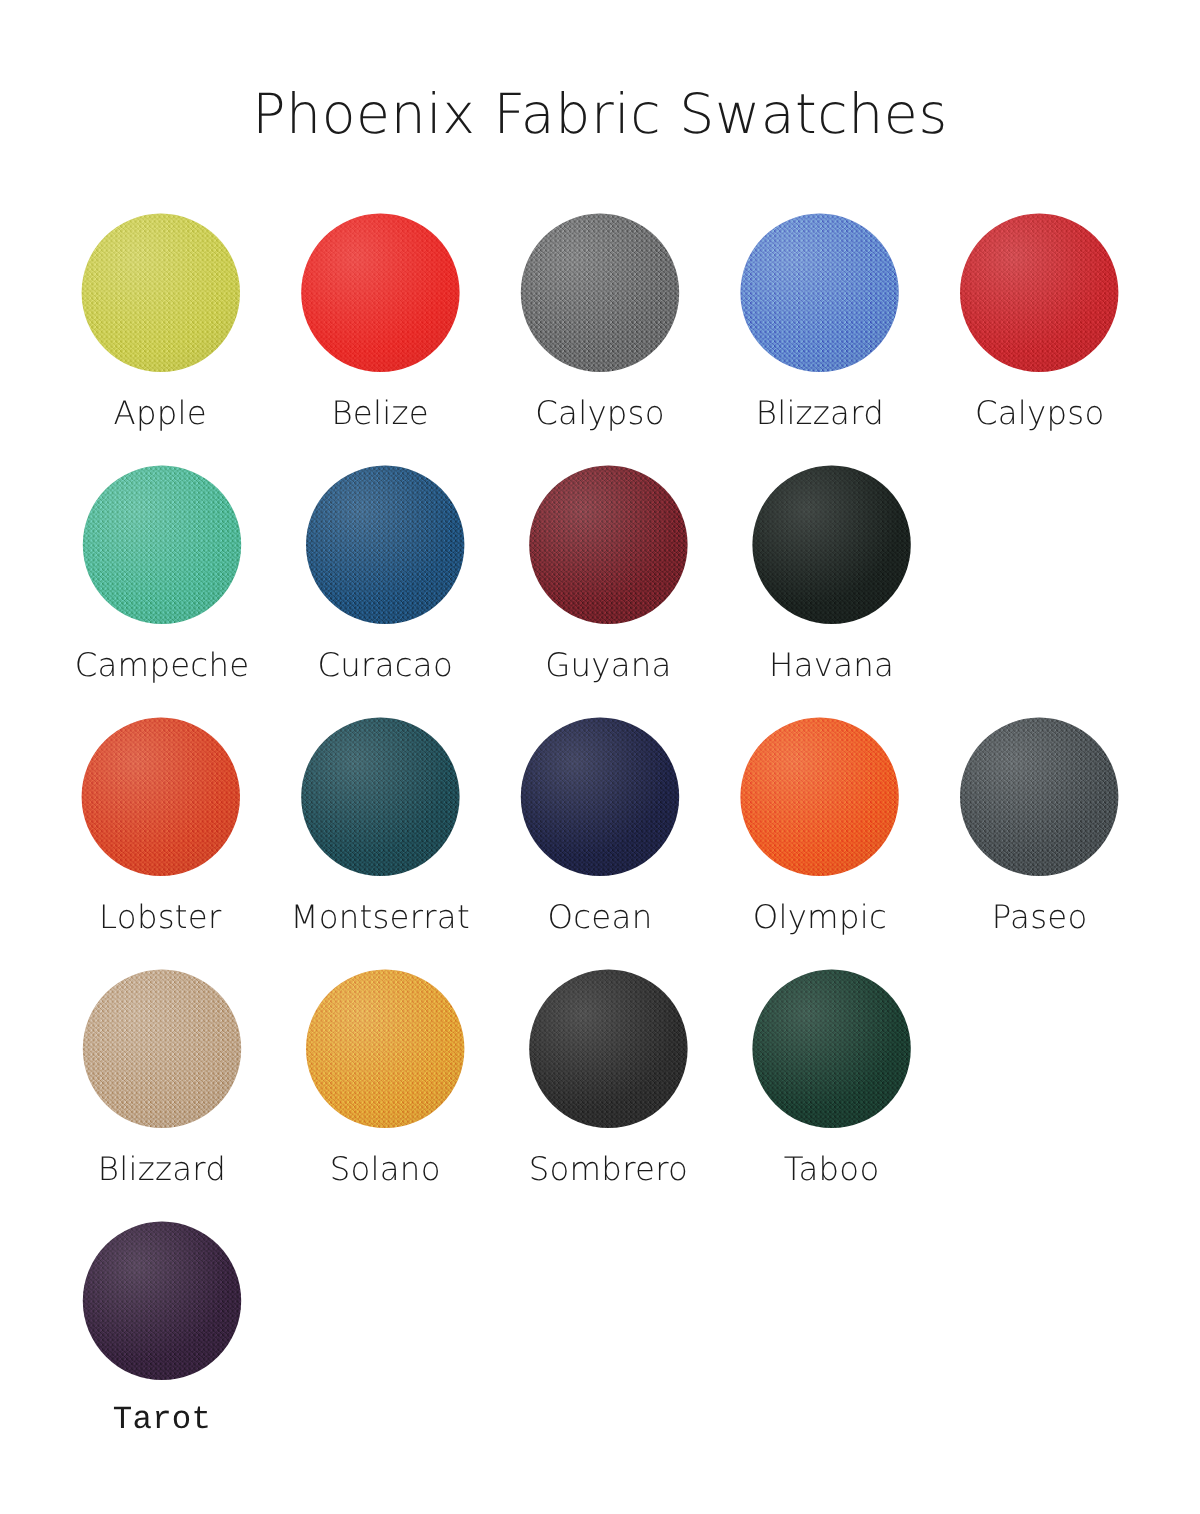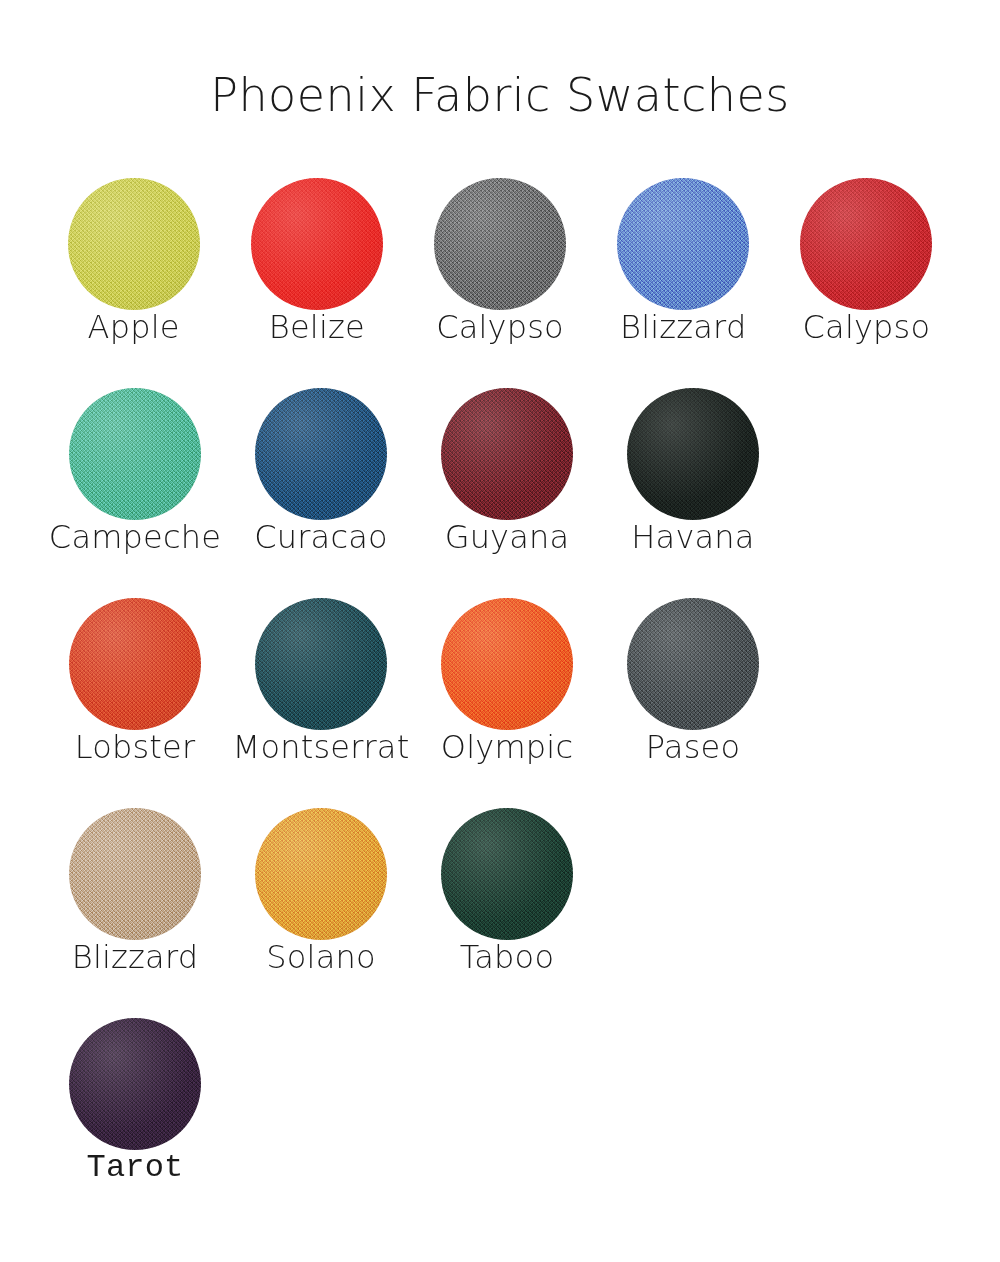--- a/index.html
+++ b/index.html
@@ -103,21 +103,22 @@
     background:
       radial-gradient(circle at 34% 28%,
         rgba(255,255,255,0.17) 0%,
         rgba(255,255,255,0.05) 42%,
         rgba(0,0,0,0.00) 62%,
         rgba(0,0,0,0.08) 100%);
     pointer-events: none;
   }
 
   .swatch-label {
-    font-size: 32px;
+    margin-top: 20px;
+    font-size: 27px;
     font-weight: 300;
     letter-spacing: 0.2px;
     color: #1b1b1b;
     white-space: nowrap;
     text-align: center;
     line-height: 1.1;
   }
 </style>
 </head>
 <body style="color: rgb(27, 27, 27);">
@@ -171,38 +172,46 @@
       <div class="swatch-row">
         <div class="swatch-cell">
           <div class="swatch-disc" style="background-color: rgb(214, 68, 40);"></div>
           <div class="swatch-label">Lobster</div>
         </div>
         <div class="swatch-cell">
           <div class="swatch-disc" style="background-color: rgb(30, 71, 80);"></div>
           <div class="swatch-label">Montserrat</div>
         </div>
         <div class="swatch-cell">
+          <div class="swatch-disc" style="background-color: rgb(29, 33, 65);"></div>
+          <div class="swatch-label">Ocean</div>
+        </div>
+        <div class="swatch-cell">
           <div class="swatch-disc" style="background-color: rgb(236, 86, 34);"></div>
           <div class="swatch-label">Olympic</div>
         </div>
         <div class="swatch-cell">
           <div class="swatch-disc" style="background-color: rgb(69, 75, 78);"></div>
           <div class="swatch-label">Paseo</div>
         </div>
       </div>
       <div class="swatch-row">
         <div class="swatch-cell">
           <div class="swatch-disc" style="background-color: rgb(189, 161, 131);"></div>
           <div class="swatch-label">Blizzard</div>
         </div>
         <div class="swatch-cell">
           <div class="swatch-disc" style="background-color: rgb(224, 154, 51);"></div>
           <div class="swatch-label">Solano</div>
         </div>
         <div class="swatch-cell">
+          <div class="swatch-disc" style="background-color: rgb(43, 43, 43);"></div>
+          <div class="swatch-label">Sombrero</div>
+        </div>
+        <div class="swatch-cell">
           <div class="swatch-disc" style="background-color: rgb(26, 58, 46);"></div>
           <div class="swatch-label">Taboo</div>
         </div>
       </div>
       <div class="swatch-row last-row">
         <div class="swatch-cell">
           <div class="swatch-disc" style="background-color: rgb(52, 33, 58);"></div>
           <div class="swatch-label">Tarot</div>
         </div>
       </div>

